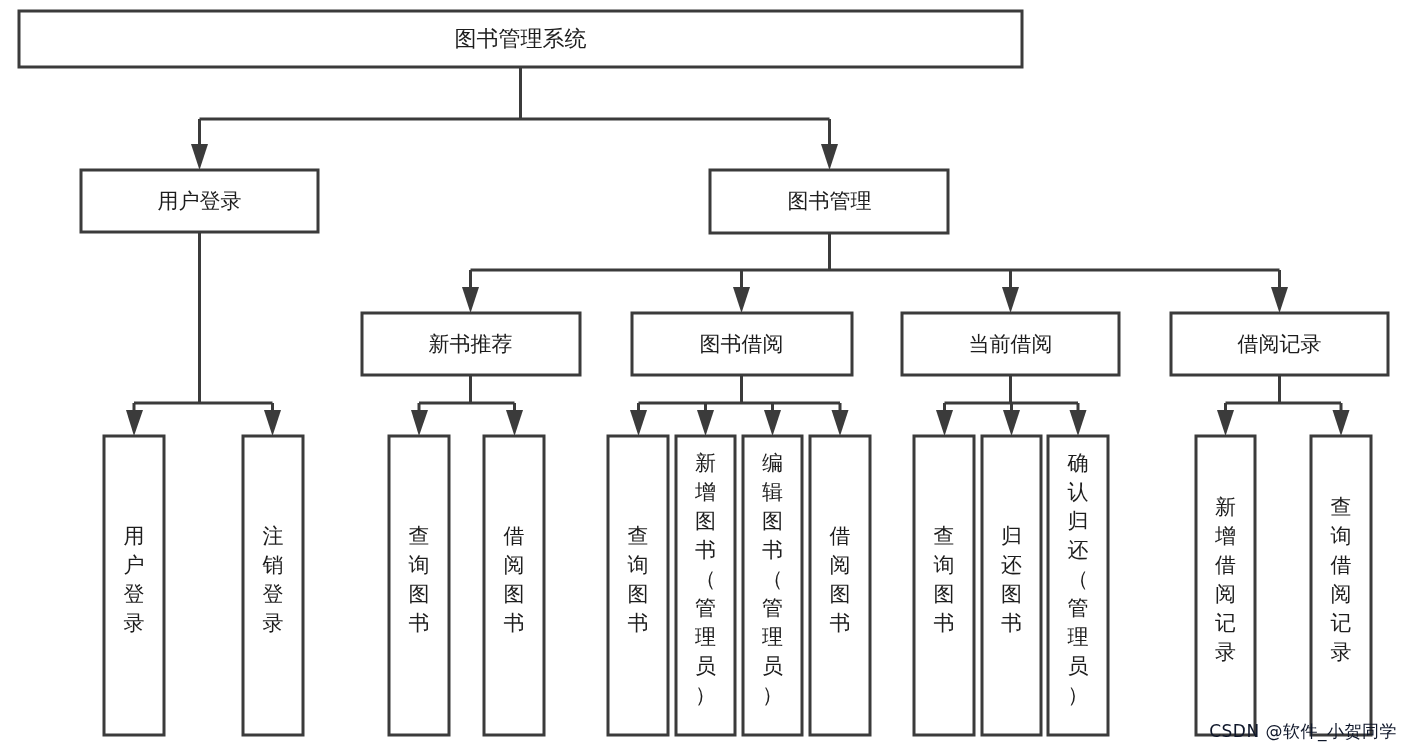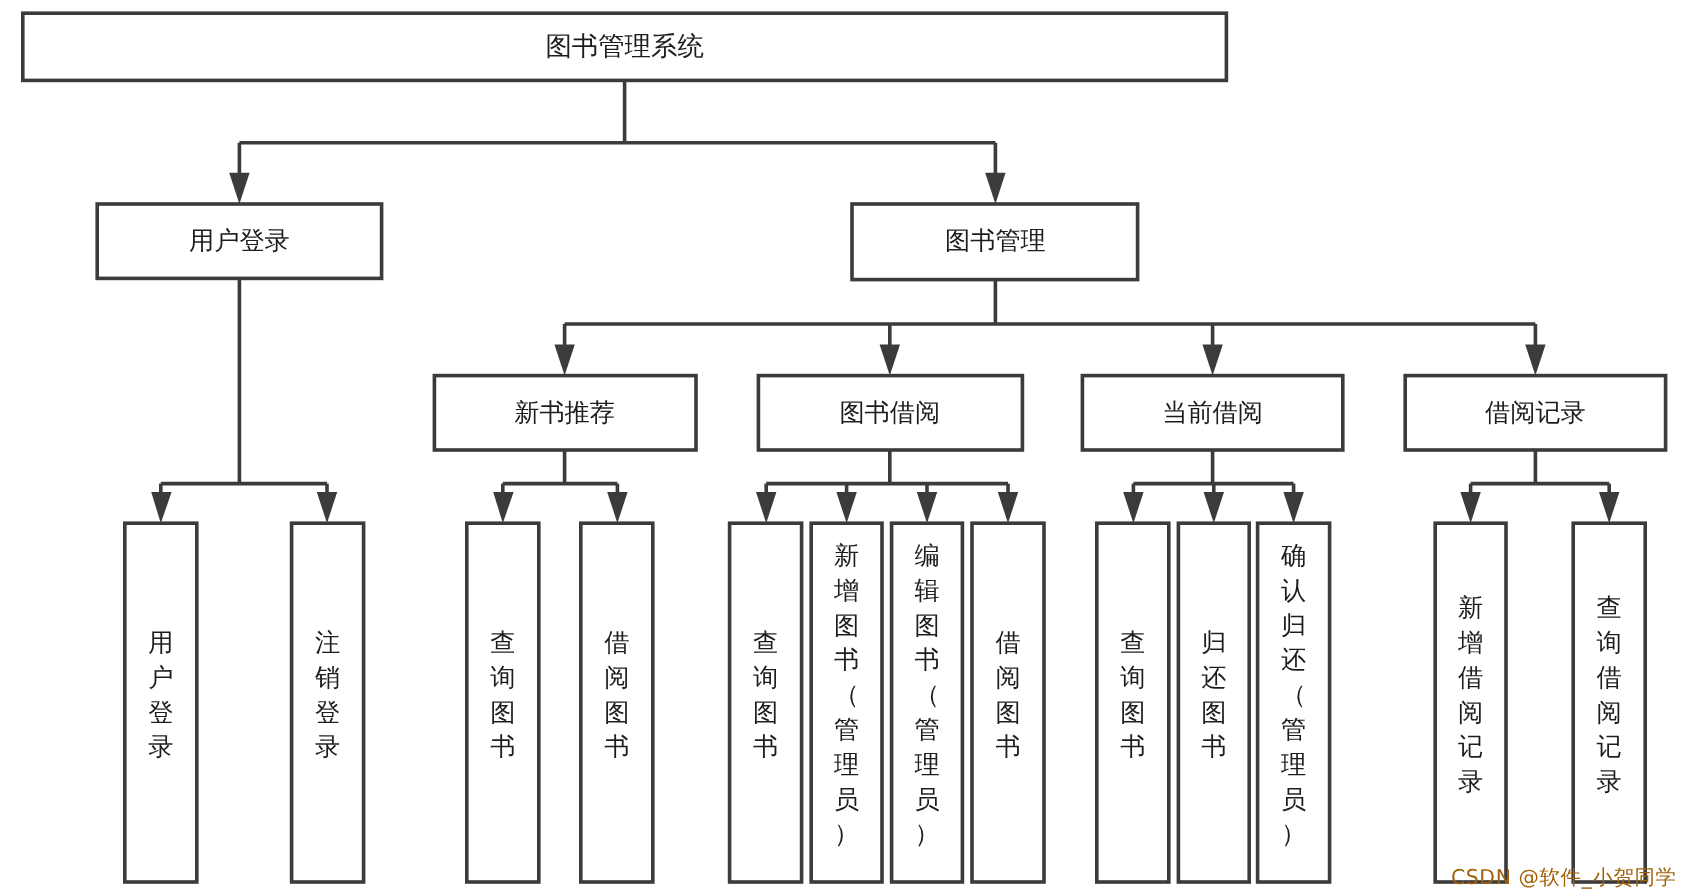--- a/index.html
+++ b/index.html
@@ -53,21 +53,21 @@
     fill: #1d1d1d;
     font-size: 21px;
     text-anchor: middle;
   }
   .watermark {
     position: absolute;
     right: 8px;
     bottom: 4px;
     font-family: "DejaVu Sans", "Liberation Sans", sans-serif;
     font-size: 17px;
-    color: #a16207;
+    color: #0f172a;
     white-space: nowrap;
     letter-spacing: 0.5px;
   }
 </style>
 </head>
 <body>
 
 <div id="diagram-root">
 
   <svg class="flow" viewBox="0 0 1405 747" xmlns="http://www.w3.org/2000/svg">

